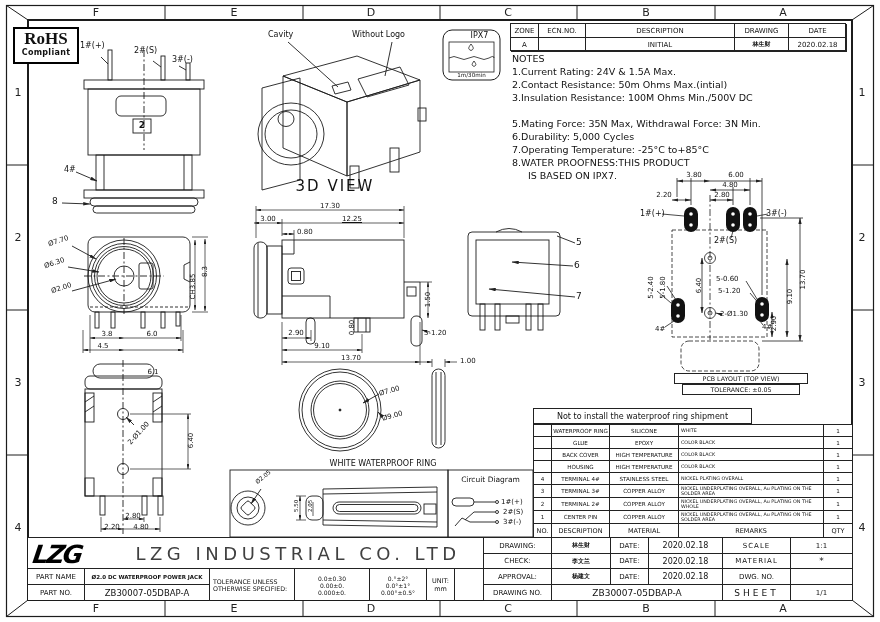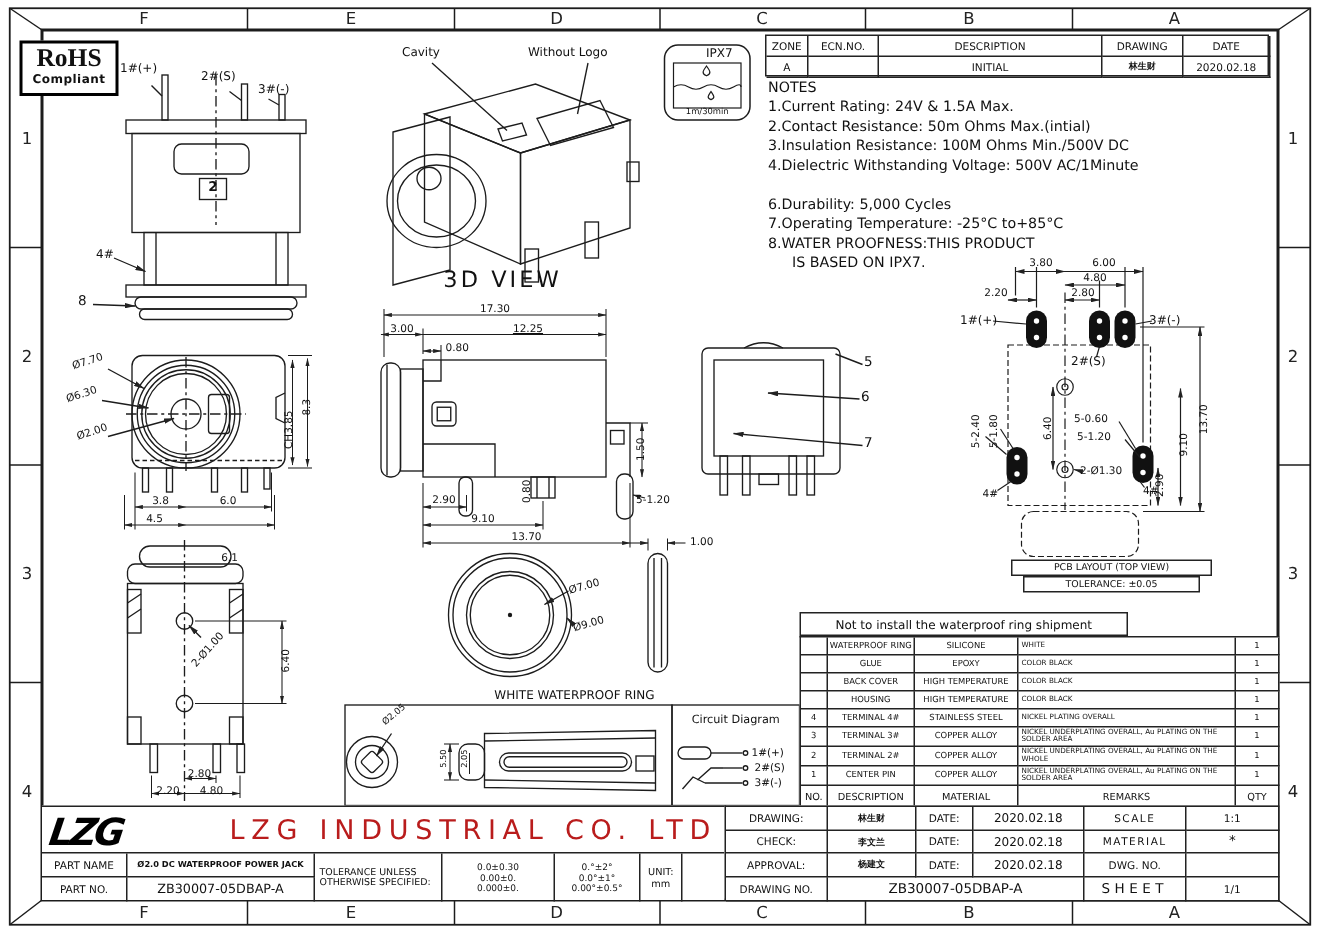--- a/index.html
+++ b/index.html
@@ -41,22 +41,22 @@
             background:#fff;display:flex;align-items:center;justify-content:center;font-size:8px;
             box-sizing:border-box;}
   .capbox{position:absolute;border:1px solid #222;background:#fff;display:flex;align-items:center;
           justify-content:center;font-size:6.3px;box-sizing:border-box;}
   .rohs{position:absolute;left:13px;top:27px;width:66px;height:37px;border:2px solid #000;
         background:#fff;text-align:center;box-sizing:border-box;}
   .rohs .l1{font-family:"Liberation Serif","DejaVu Serif",serif;font-weight:bold;font-size:17px;line-height:19px;}
   .rohs .l2{font-weight:bold;font-size:8px;letter-spacing:.3px;line-height:9px;}
   .logo{position:absolute;left:33px;top:540px;font-size:25px;font-weight:900;font-style:italic;
         letter-spacing:-2px;transform:skewX(-8deg);color:#000;}
-  .company{position:absolute;left:118px;top:543px;width:360px;text-align:right;font-size:18px;
-           letter-spacing:4.5px;color:#b91c1c;}
+  .company{position:absolute;left:118px;top:543px;width:360px;text-align:center;font-size:18px;
+           letter-spacing:4.5px;color:#404040;}
   .zone{position:absolute;font-size:11px;color:#222;text-align:center;}
 </style>
 </head>
 <body>
 
 <div id="page">
 
 <svg width="880" height="622" viewBox="0 0 880 622">
   <defs>
     <marker id="ar" viewBox="0 0 8 4" markerWidth="8" markerHeight="4" refX="7.5" refY="2" orient="auto-start-reverse">
@@ -418,21 +418,21 @@
   <div class="rc"></div>
   <div class="rc">INITIAL</div>
   <div class="rc" style="font-size:6px;font-weight:bold;">林生财</div>
   <div class="rc">2020.02.18</div>
 </div>
 
 <div class="lb" style="left:512px;top:54px;font-size:9.5px;">NOTES</div>
 <div class="lb" style="left:512px;top:67px;font-size:9.5px;">1.Current Rating:  24V &amp; 1.5A Max.</div>
 <div class="lb" style="left:512px;top:80px;font-size:9.5px;">2.Contact Resistance:  50m Ohms Max.(intial)</div>
 <div class="lb" style="left:512px;top:93px;font-size:9.5px;">3.Insulation Resistance:  100M Ohms Min./500V DC</div>
-<div class="lb" style="left:512px;top:106px;font-size:9.5px;">4.Dielectric Withstanding Voltage:  500V AC/1Minute</div>
+<div class="lb" style="left:512px;top:119px;font-size:9.5px;">5.Mating Force:  35N Max, Withdrawal Force:  3N Min.</div>
 <div class="lb" style="left:512px;top:132px;font-size:9.5px;">6.Durability:  5,000 Cycles</div>
 <div class="lb" style="left:512px;top:145px;font-size:9.5px;">7.Operating Temperature: -25°C to+85°C</div>
 <div class="lb" style="left:512px;top:158px;font-size:9.5px;">8.WATER PROOFNESS:THIS PRODUCT</div>
 <div class="lb" style="left:528px;top:171px;font-size:9.5px;">IS BASED ON IPX7.</div>
 
 <div class="lb" style="left:48px;top:238px;transform:rotate(-18deg);">Ø7.70</div>
 <div class="lb" style="left:44px;top:260px;transform:rotate(-18deg);">Ø6.30</div>
 <div class="lb" style="left:51px;top:285px;transform:rotate(-18deg);">Ø2.00</div>
 <div class="lb ctr v" style="left:171px;top:283px;width:44px;">CH3.85</div>
 <div class="lb ctr v" style="left:193px;top:268px;width:24px;">8.3</div>

